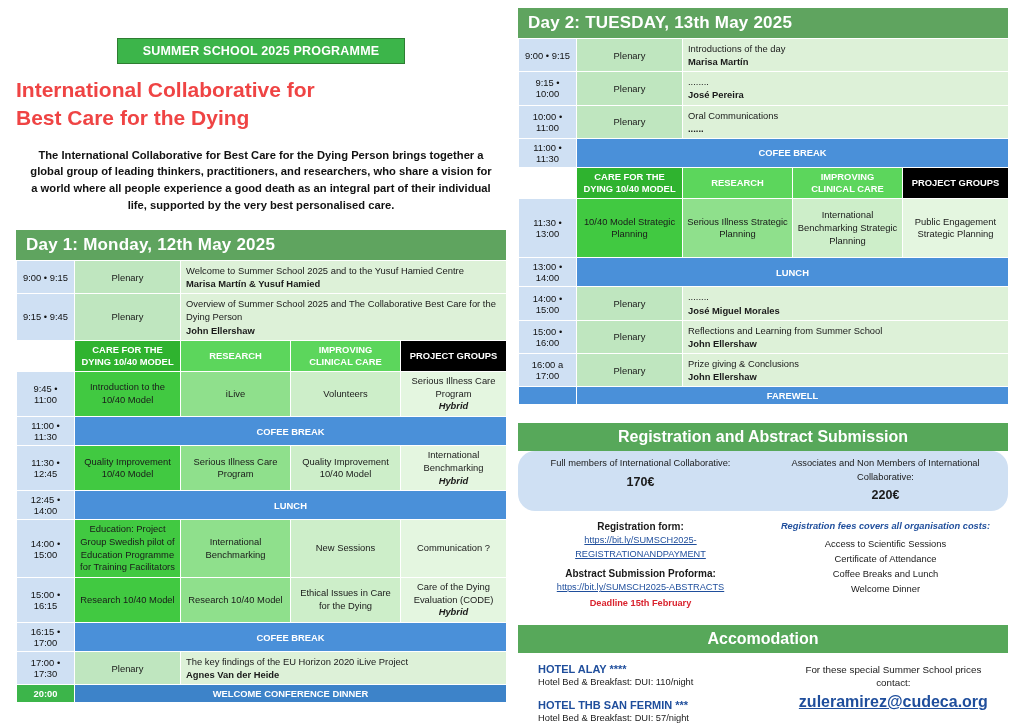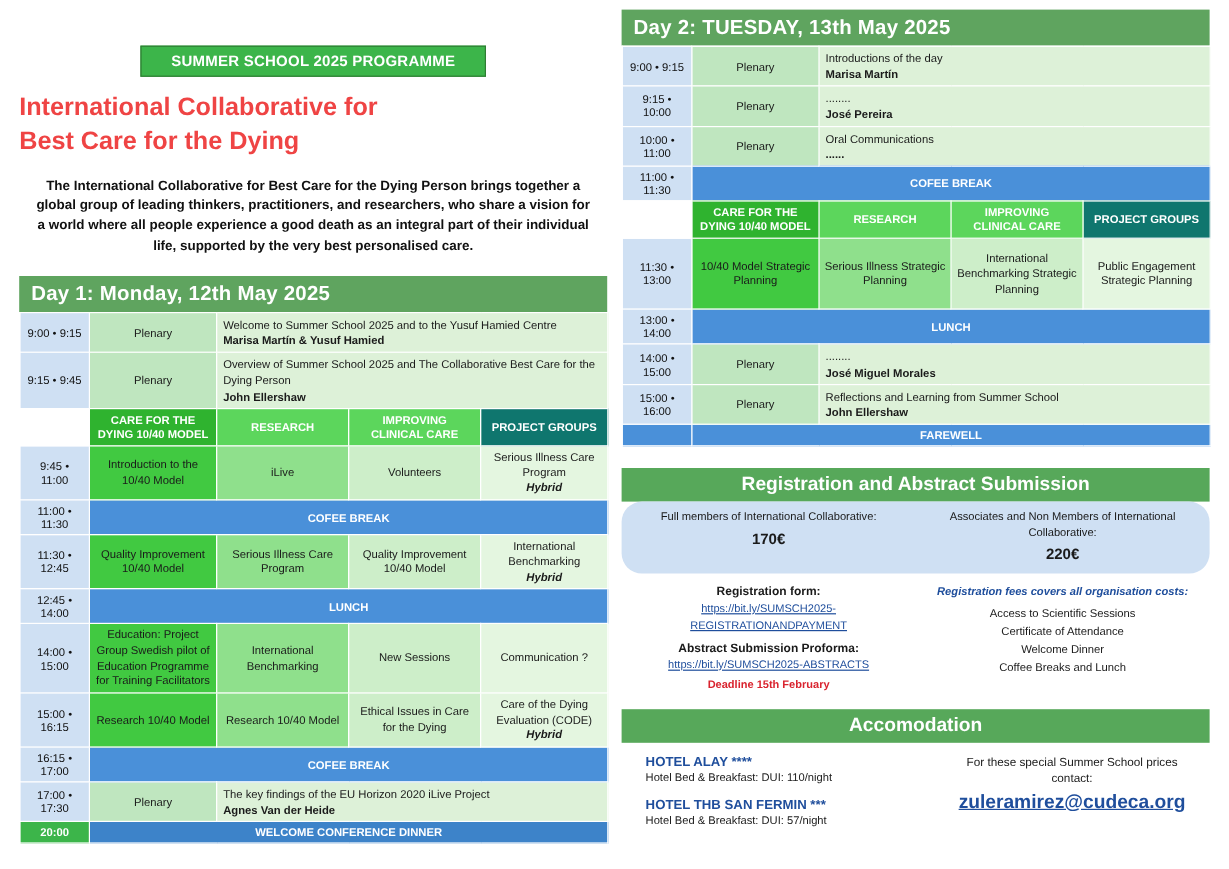--- a/index.html
+++ b/index.html
@@ -123,21 +123,21 @@
     font-weight: bold;
     text-align: center;
     font-size: 9.6px;
     line-height: 1.3;
     padding: 7px 3px;
   }
   .hdr-cell.lime {
     background: #5cd65c;
   }
   .hdr-cell.lime2 {
-    background: #0f766e;
+    background: #000000;
   }
   .cell-green-strong {
     background: #41c941;
     text-align: center;
     line-height: 1.35;
   }
   .cell-green-mid {
     background: #8fe08c;
     text-align: center;
     line-height: 1.35;
@@ -472,20 +472,28 @@
           <td class="desc" colspan="3">
             <span>........</span><br>
             <b>José Miguel Morales</b>
           </td>
         </tr>
         <tr>
           <td class="time">15:00 • 16:00</td>
           <td class="plenary">Plenary</td>
           <td class="desc" colspan="3">
             <span>Reflections and Learning from Summer School</span><br>
+            <b>John Ellershaw</b>
+          </td>
+        </tr>
+        <tr>
+          <td class="time">16:00 a 17:00</td>
+          <td class="plenary">Plenary</td>
+          <td class="desc" colspan="3">
+            <span>Prize giving &amp; Conclusions</span><br>
             <b>John Ellershaw</b>
           </td>
         </tr>
         <tr>
           <td class="time" style="background:#4a90d9"></td>
           <td class="bandbar" colspan="4">FAREWELL</td>
         </tr>
       </tbody>
     </table>
 
@@ -508,22 +516,22 @@
         <a class="link" href="#">REGISTRATIONANDPAYMENT</a>
         <div class="spacer-4"></div>
         <div class="lbl-bold">Abstract Submission Proforma:</div>
         <a class="link" href="#">https://bit.ly/SUMSCH2025-ABSTRACTS</a>
         <div class="deadline">Deadline 15th February</div>
       </div>
       <div class="reg-right">
         <div class="covers-title">Registration fees covers all organisation costs:</div>
         <div>Access to Scientific Sessions</div>
         <div>Certificate of Attendance</div>
+        <div>Coffee Breaks and Lunch</div>
         <div>Welcome Dinner</div>
-        <div>Coffee Breaks and Lunch</div>
       </div>
     </div>
 
     <div class="sect-bar" style="margin-top:14px">Accomodation</div>
     <div class="acc-body">
       <div class="acc-left">
         <div class="hotel-name">HOTEL ALAY ****</div>
         <div class="hotel-sub">Hotel Bed &amp; Breakfast: DUI: 110/night</div>
         <div class="hotel-name">HOTEL THB SAN FERMIN ***</div>
         <div class="hotel-sub">Hotel Bed &amp; Breakfast: DUI: 57/night</div>

